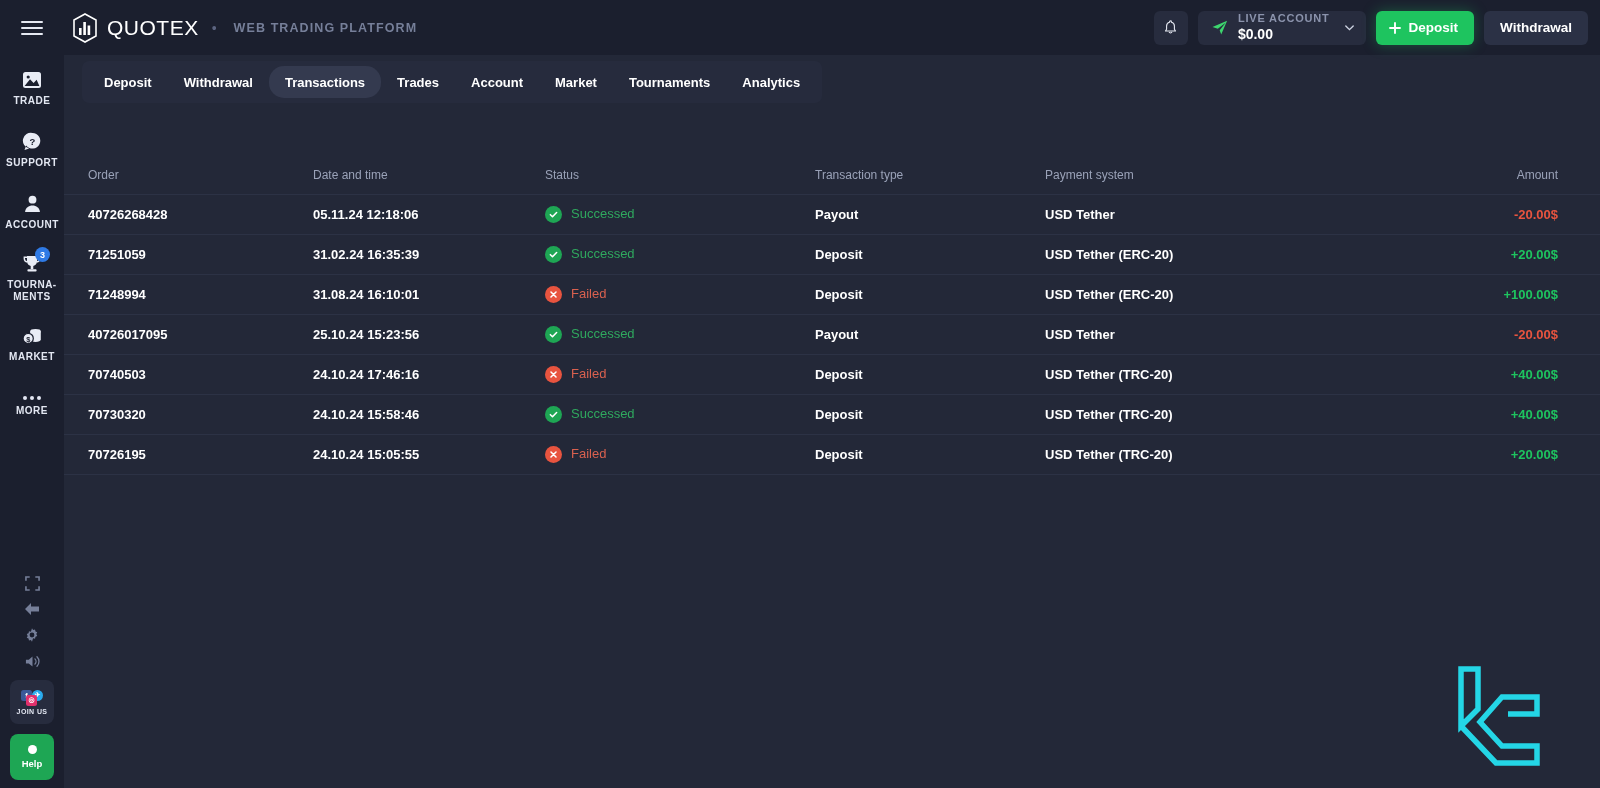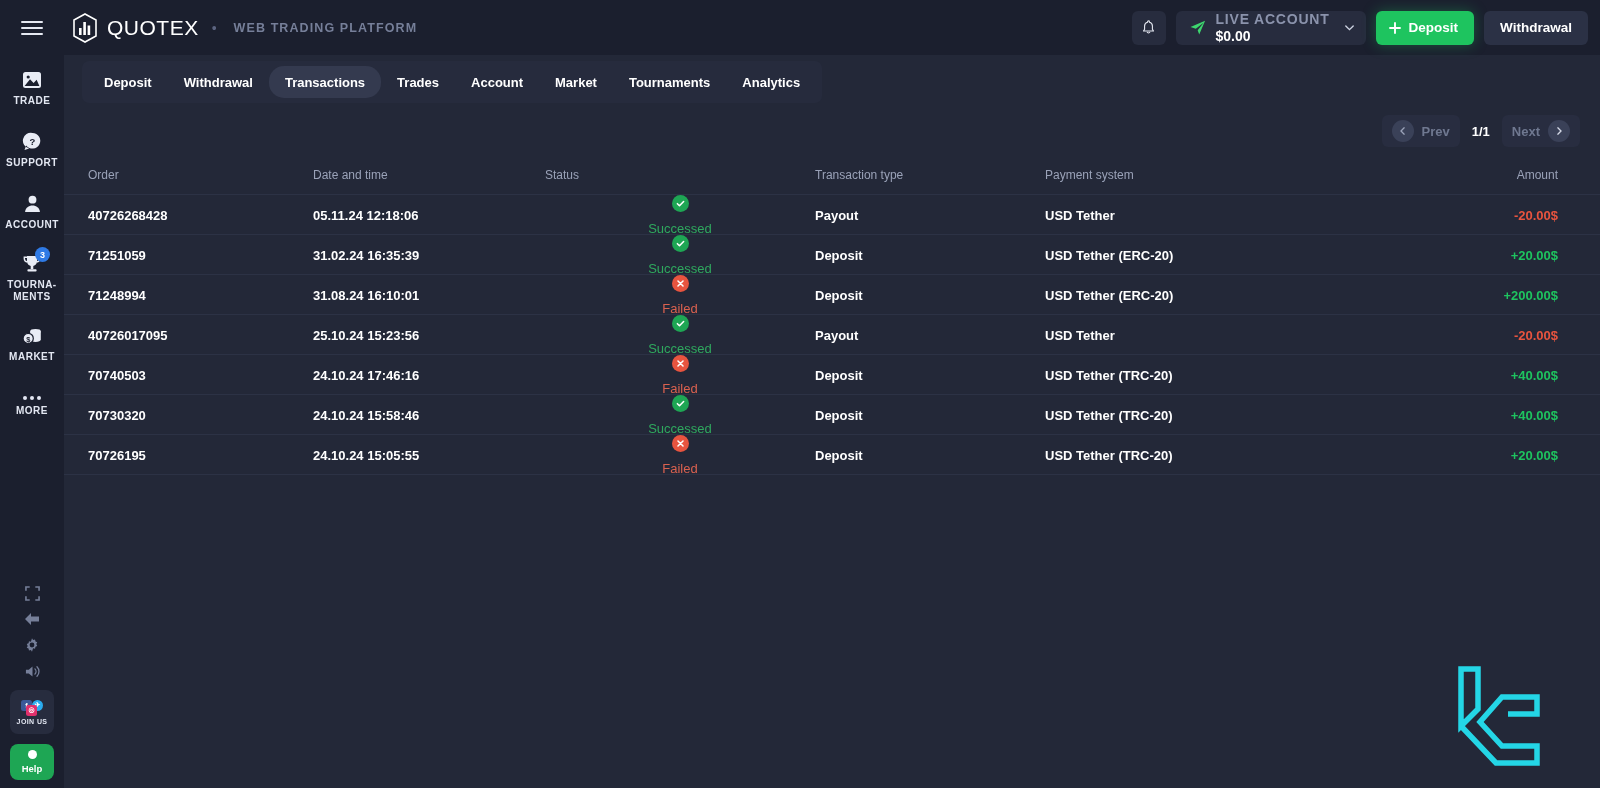--- a/index.html
+++ b/index.html
@@ -38,21 +38,21 @@
   }
   .icon-btn {
     width: 34px; height: 34px; border-radius: 6px; background: #272c3e;
     display: flex; align-items: center; justify-content: center; cursor: pointer;
   }
   .acct-widget {
     height: 34px; background: #272c3e; border-radius: 6px;
     display: flex; align-items: center; gap: 9px; padding: 0 10px 0 12px; cursor: pointer;
   }
   .acct-texts { display: flex; flex-direction: column; line-height: 1.05; }
-  .acct-label { font-size: 14px; font-weight: 700; color: #8b93ac; letter-spacing: .8px; }
+  .acct-label { font-size: 11px; font-weight: 700; color: #8b93ac; letter-spacing: .8px; }
   .acct-balance { font-size: 14px; font-weight: 700; color: #ffffff; margin-top: 2px; }
   .chev { margin-left: 4px; }
 
   .btn-deposit {
     height: 34px; padding: 0 16px 0 12px; background: #1ec45f; border-radius: 6px;
     color: #fff; font-size: 13.5px; font-weight: 700; display: flex; align-items: center;
     gap: 7px; cursor: pointer; border: none; font-family: inherit;
     box-shadow: 0 0 14px rgba(30,196,95,.35);
   }
   .btn-withdrawal {
@@ -92,21 +92,21 @@
     border-radius: 8px; display: flex; flex-direction: column; align-items: center;
     justify-content: center; gap: 2px; cursor: pointer;
   }
   .joinus-icons { position: relative; width: 24px; height: 16px; }
   .ji { position: absolute; width: 11px; height: 11px; border-radius: 2.5px; display:flex;align-items:center;justify-content:center;font-size:7px;color:#fff;font-weight:700;}
   .ji.fb { left: 1px; top: 0; background: #3b5998; }
   .ji.tg { left: 12px; top: 0; background: #2aabee; border-radius: 50%; }
   .ji.ig { left: 6px; top: 5px; background: #e1306c; }
   .joinus-label { font-size: 7px; font-weight: 700; color: #e3e7f2; letter-spacing: .4px; }
   .help-btn {
-    width: 44px; height: 36px; margin: 0 auto 8px; background: #1ea654;
+    width: 44px; height: 46px; margin: 0 auto 8px; background: #1ea654;
     border-radius: 8px; display: flex; flex-direction: column; align-items: center;
     justify-content: center; gap: 4px; cursor: pointer;
   }
   .help-dot { width: 9px; height: 9px; border-radius: 50%; background: #fff; }
   .help-label { font-size: 9.5px; font-weight: 700; color: #fff; }
 
   
   .content {
     position: absolute; left: 64px; top: 55px; width: 1536px; height: 733px;
     background: #232838; overflow: hidden;
@@ -150,21 +150,21 @@
     border-bottom: 1px solid #2c3245;
   }
   .th { font-size: 12px; color: #9aa2b8; font-weight: 400; }
   .th.right { text-align: right; padding-right: 22px; }
   .trow {
     height: 40px; padding: 0 20px 0 24px; border-bottom: 1px solid #2c3245;
   }
   .td { font-size: 13px; color: #ffffff; font-weight: 700; }
   .td.normal { font-weight: 700; }
   .td.right { text-align: right; padding-right: 22px; font-weight: 700; }
-  .status-cell { display: flex; align-items: center; gap: 9px; flex-direction: column; }
+  .status-cell { display: flex; gap: 9px; }
   .st-icon {
     width: 17px; height: 17px; border-radius: 50%; display: flex;
     align-items: center; justify-content: center; flex: 0 0 auto;
   }
   .st-icon.ok { background: #1ea654; }
   .st-icon.fail { background: #e8543f; }
   .st-text { font-size: 13px; font-weight: 400; }
   .st-text.ok { color: #2fa85e; }
   .st-text.fail { color: #d9614f; }
   .amt-pos { color: #1ec45f; }
@@ -339,39 +339,20 @@
       <div class="tab">Deposit</div>
       <div class="tab">Withdrawal</div>
       <div class="tab active">Transactions</div>
       <div class="tab">Trades</div>
       <div class="tab">Account</div>
       <div class="tab">Market</div>
       <div class="tab">Tournaments</div>
       <div class="tab">Analytics</div>
     </div>
 
-    <div class="pager">
-      <div class="pager-btn">
-        <span class="pager-circle">
-          <svg width="10" height="10" viewBox="0 0 12 12">
-              <path d="M7.4 2.2 L3.6 6 L7.4 9.8" fill="none" stroke="#9aa2b8" stroke-width="1.6" stroke-linecap="round"></path>
-            </svg>
-        </span>
-        <span>Prev</span>
-      </div>
-      <span class="pager-count">1/1</span>
-      <div class="pager-btn">
-        <span>Next</span>
-        <span class="pager-circle">
-          <svg width="10" height="10" viewBox="0 0 12 12">
-              <path d="M4.6 2.2 L8.4 6 L4.6 9.8" fill="none" stroke="#d4d9e6" stroke-width="1.6" stroke-linecap="round"></path>
-            </svg>
-        </span>
-      </div>
-    </div>
 
     <div class="table">
       <div class="thead">
         <div class="th">Order</div>
         <div class="th">Date and time</div>
         <div class="th">Status</div>
         <div class="th">Transaction type</div>
         <div class="th">Payment system</div>
         <div class="th right">Amount</div>
       </div>
@@ -412,21 +393,21 @@
             <div class="status-cell">
               <span class="st-icon fail">
                 <svg width="9" height="9" viewBox="0 0 10 10">
                   <path d="M2.2 2.2 L7.8 7.8 M7.8 2.2 L2.2 7.8" stroke="#fff" stroke-width="1.7" stroke-linecap="round"></path>
                 </svg>
               </span>
               <span class="st-text fail">Failed</span>
             </div>
             <div class="td normal">Deposit</div>
             <div class="td normal">USD Tether (ERC-20)</div>
-            <div class="td right amt-pos">+200.00$</div>
+            <div class="td right amt-pos">+100.00$</div>
           </div>
           <div class="trow">
             <div class="td">40726017095</div>
             <div class="td normal">25.10.24 15:23:56</div>
             <div class="status-cell">
               <span class="st-icon ok">
                 <svg width="11" height="11" viewBox="0 0 12 12">
                   <path d="M2.6 6.2 L4.9 8.5 L9.4 3.8" fill="none" stroke="#fff" stroke-width="1.7" stroke-linecap="round" stroke-linejoin="round"></path>
                 </svg>
               </span>

